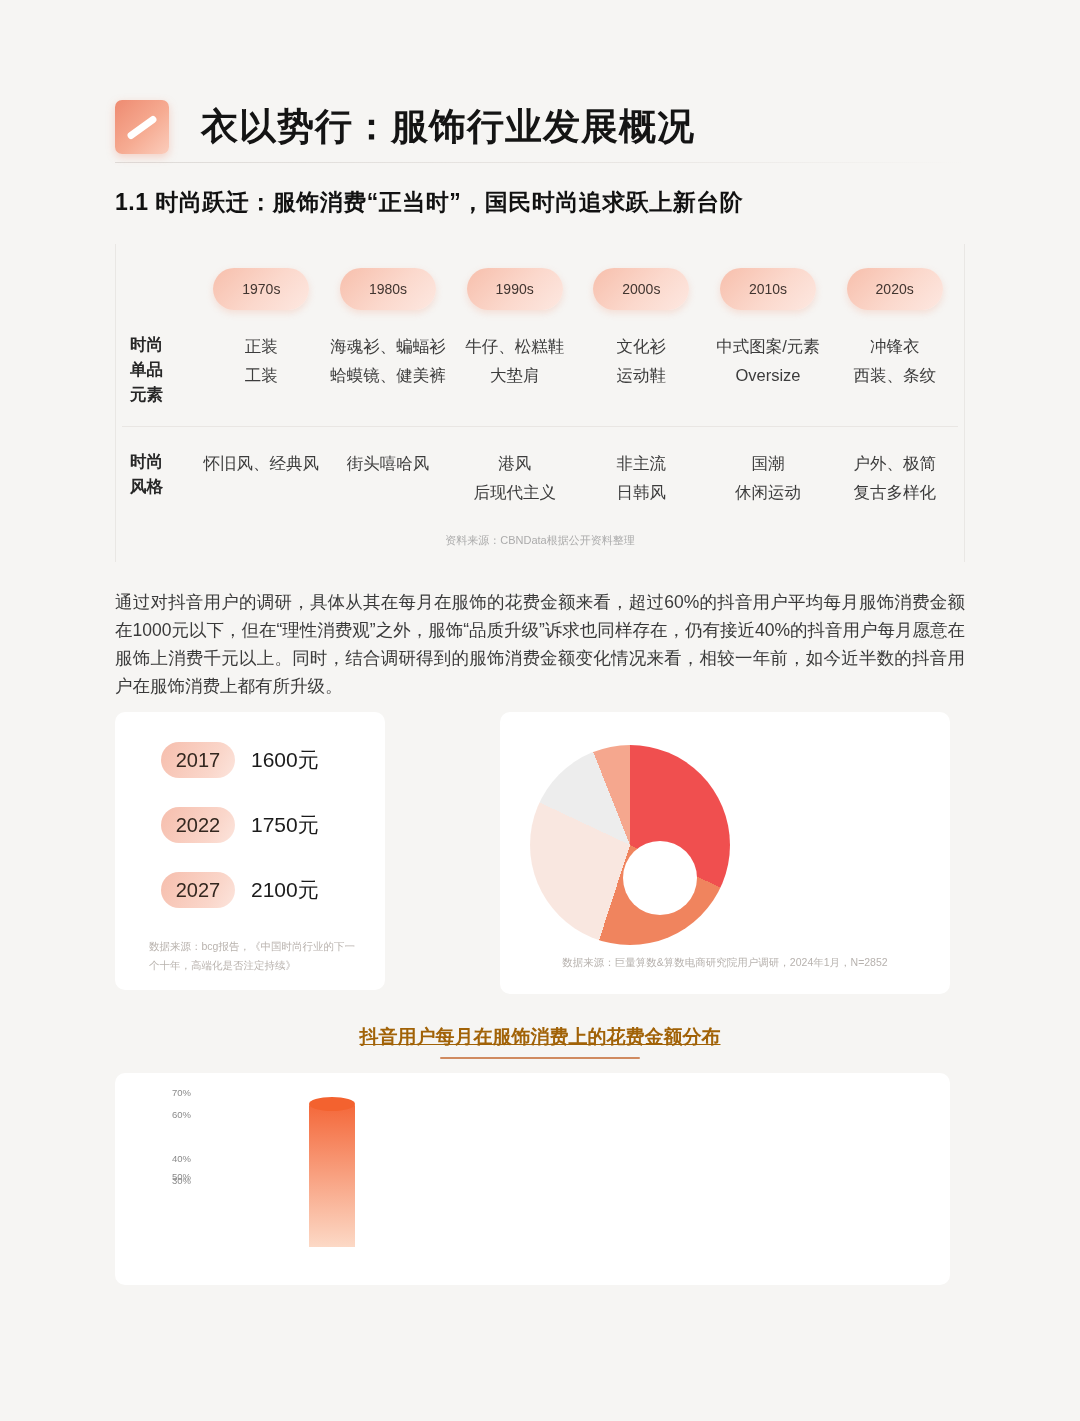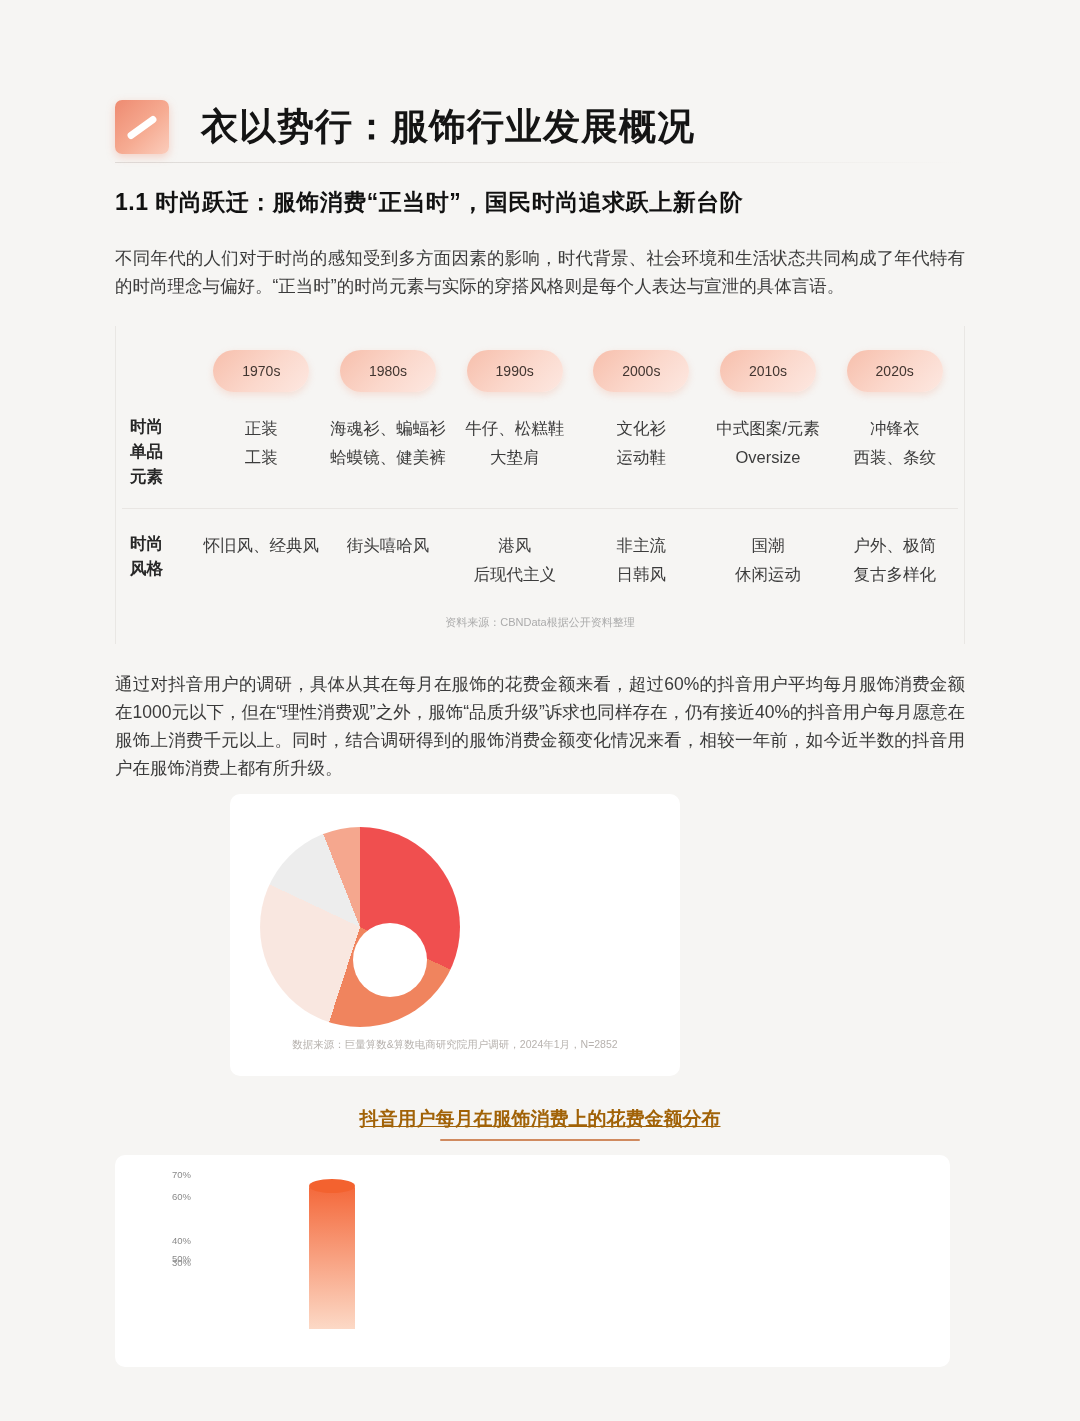--- a/index.html
+++ b/index.html
@@ -93,21 +93,20 @@
 <div class="page">
 
   <div class="hdr">
     <div class="hdr-icon"></div>
     <h1>衣以势行：服饰行业发展概况</h1>
   </div>
   <div class="hdr-rule"></div>
 
   <div class="sec-title">1.1 时尚跃迁：服饰消费“正当时”，国民时尚追求跃上新台阶</div>
 
-  <p class="para">不同年代的人们对于时尚的感知受到多方面因素的影响，时代背景、社会环境和生活状态共同构成了年代特有的时尚理念与偏好。“正当时”的时尚元素与实际的穿搭风格则是每个人表达与宣泄的具体言语。</p>
 
   <div class="timeline">
     <div class="tl-grid" id="tl-grid">
         <div></div>
         <div>
           <div class="tl-pill">1970s</div>
         </div>
         <div>
           <div class="tl-pill">1980s</div>
         </div>
@@ -159,20 +158,37 @@
         <div class="tl-cell">户外、极简
 复古多样化</div>
         <div class="tl-src">资料来源：CBNData根据公开资料整理</div>
       </div>
   </div>
 
   <p class="para">通过对抖音用户的调研，具体从其在每月在服饰的花费金额来看，超过60%的抖音用户平均每月服饰消费金额在1000元以下，但在“理性消费观”之外，服饰“品质升级”诉求也同样存在，仍有接近40%的抖音用户每月愿意在服饰上消费千元以上。同时，结合调研得到的服饰消费金额变化情况来看，相较一年前，如今近半数的抖音用户在服饰消费上都有所升级。</p>
 
 
   <div class="cards-row">
+    <div class="card spend-card">
+      <div id="spend-rows">
+          <div class="spend-row">
+            <div class="spend-pill">2017</div>
+            <div class="spend-val">1600元</div>
+          </div>
+          <div class="spend-row">
+            <div class="spend-pill">2022</div>
+            <div class="spend-val">1750元</div>
+          </div>
+          <div class="spend-row">
+            <div class="spend-pill">2027</div>
+            <div class="spend-val">2100元</div>
+          </div>
+        </div>
+      <div class="spend-src">数据来源：bcg报告，《中国时尚行业的下一个十年，高端化是否注定持续》</div>
+    </div>
 
     <div class="card donut-card">
       <div class="donut" id="donut" style="background: conic-gradient(rgb(240, 79, 79) 0deg, rgb(240, 79, 79) 115.2deg, rgb(240, 132, 94) 115.2deg, rgb(240, 132, 94) 198deg, rgb(249, 231, 224) 198deg, rgb(249, 231, 224) 295.2deg, rgb(237, 237, 237) 295.2deg, rgb(237, 237, 237) 338.4deg, rgb(245, 167, 142) 338.4deg, rgb(245, 167, 142) 360deg);">
         <div class="donut-hole"></div>
       </div>
       <div class="donut-src">数据来源：巨量算数&amp;算数电商研究院用户调研，2024年1月，N=2852</div>
     </div>
   </div>
 
   <div class="bar-title-wrap">

